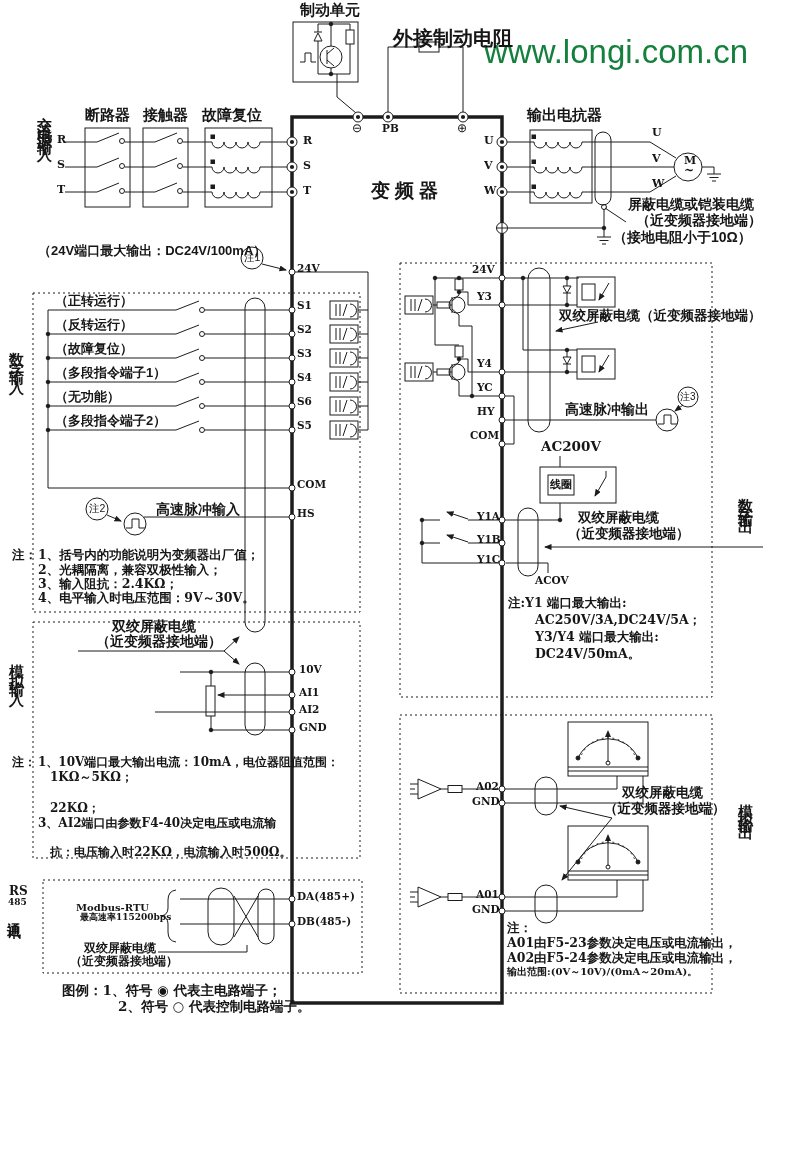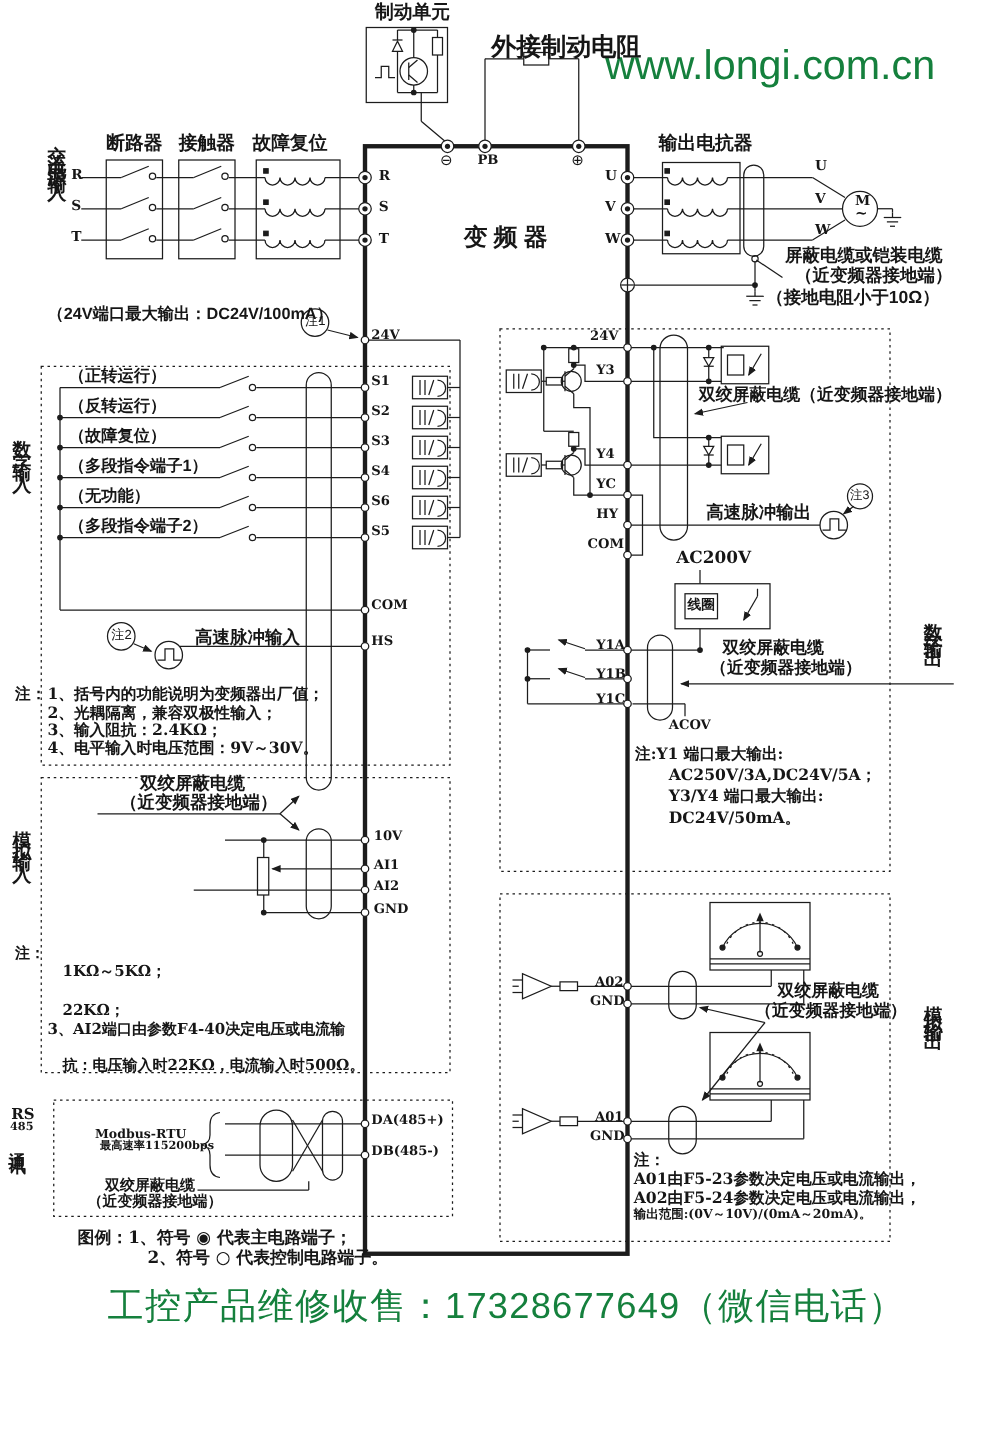--- a/index.html
+++ b/index.html
@@ -432,21 +432,20 @@
         <use href="#tctl" x="502" y="543"></use>
         <use href="#tctl" x="502" y="563"></use>
     <use href="#tctl" x="502" y="789"></use>
         <use href="#tctl" x="502" y="803"></use>
     <use href="#tctl" x="502" y="897"></use>
         <use href="#tctl" x="502" y="911"></use>
   </g>
 </svg>
 
 <div class="t red" style="left:484px;top:34px;font-size:33px;">www.longi.com.cn</div>
-<div class="t red" style="left:86px;top:1030px;font-size:29px;letter-spacing:1px;">工控产品维修收售：17328677649（微信电话）</div>
 
 <div class="t hei" style="left:300px;top:2px;font-size:15px;">制动单元</div>
 <div class="t hei" style="left:393px;top:27px;font-size:20px;text-align:right;">外接制动电阻</div>
 
 <div class="t hei" style="left:371px;top:181px;font-size:19px;letter-spacing:5px;">变频器</div>
 <div class="t" style="left:352px;top:122px;font-size:12px;">⊖</div>
 <div class="t song" style="left:382px;top:123px;font-size:10.5px;">PB</div>
 <div class="t" style="left:457px;top:122px;font-size:12px;">⊕</div>
 <div class="t song" style="left:303px;top:135px;font-size:11px;">R</div>
 <div class="t song" style="left:303px;top:160px;font-size:11px;">S</div>
@@ -500,20 +499,21 @@
 <div class="t note" style="left:38px;top:591px;font-size:12.5px;">4、电平输入时电压范围：9V～30V。</div>
 
 <div class="t vert" style="left:8px;top:652px;font-size:15px;letter-spacing:9px;">模拟输入</div>
 <div class="t hei" style="left:112px;top:619px;font-size:14px;">双绞屏蔽电缆</div>
 <div class="t hei" style="left:96px;top:634px;font-size:14px;">（近变频器接地端）</div>
 <div class="t song" style="left:299px;top:664px;font-size:10.5px;">10V</div>
 <div class="t song" style="left:299px;top:687px;font-size:10.5px;">AI1</div>
 <div class="t song" style="left:299px;top:704px;font-size:10.5px;">AI2</div>
 <div class="t song" style="left:299px;top:722px;font-size:10.5px;">GND</div>
 <div class="t note" style="left:12px;top:756px;font-size:12px;">注：</div>
+<div class="t note" style="left:38px;top:756px;font-size:12px;">1、10V端口最大输出电流：10mA，电位器阻值范围：</div>
 <div class="t note" style="left:50px;top:771px;font-size:12px;">1KΩ～5KΩ；</div>
 <div class="t note" style="left:50px;top:802px;font-size:12px;">22KΩ；</div>
 <div class="t note" style="left:38px;top:817px;font-size:12px;">3、AI2端口由参数F4-40决定电压或电流输</div>
 <div class="t note" style="left:50px;top:846px;font-size:12px;">抗：电压输入时22KΩ，电流输入时500Ω。</div>
 
 <div class="t song" style="left:9px;top:885px;font-size:12px;">RS</div>
 <div class="t song" style="left:8px;top:898px;font-size:9px;">485</div>
 <div class="t vert" style="left:6px;top:910px;font-size:14px;letter-spacing:4px;">通讯</div>
 <div class="t song" style="left:76px;top:902px;font-size:10px;">Modbus-RTU</div>
 <div class="t song" style="left:80px;top:913px;font-size:9px;">最高速率115200bps</div>

